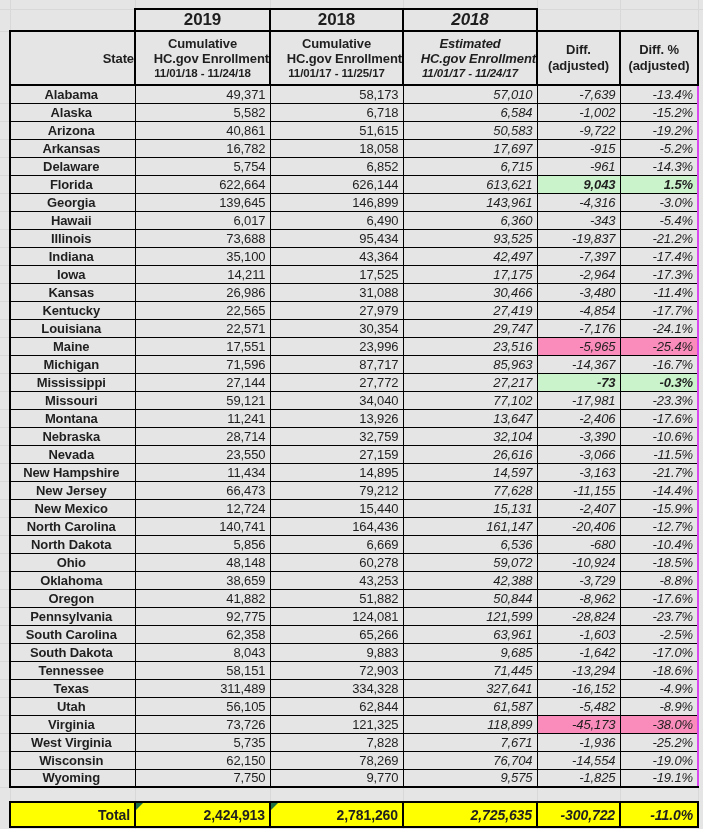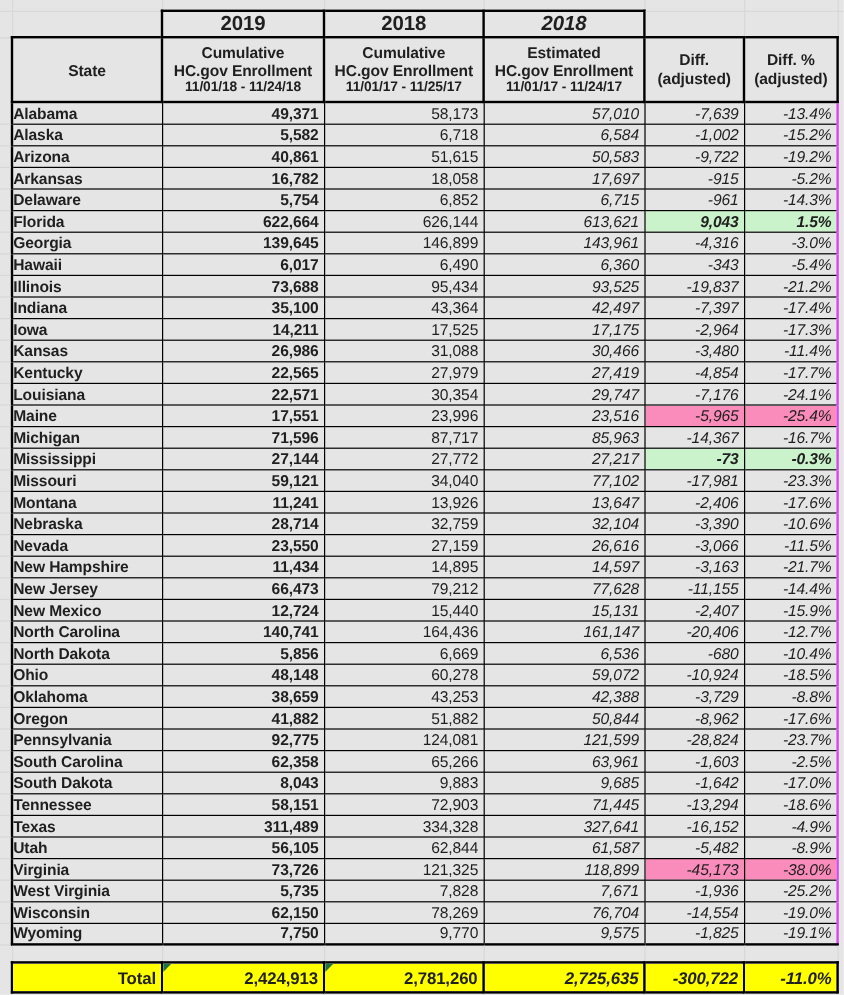--- a/index.html
+++ b/index.html
@@ -25,29 +25,29 @@
   
   .gr{border-right:1px solid var(--gridline);}
   .gl{border-left:1px solid var(--gridline);}
   .gb{border-bottom:1px solid var(--gridline);}
   
   .yr{border:2px solid #000;text-align:center;font-weight:700;font-size:17px;}
   .yr.ital{font-style:italic;}
   
   .hd{border:2px solid #000;text-align:center;font-weight:700;font-size:13px;}
   .hd .t1{font-size:13px;line-height:14px;}
-  .hd .t2{font-size:13px;line-height:15px;}
+  .hd .t2{font-size:13px;line-height:15px;text-align:right;}
   .hd .t3{font-size:11.5px;line-height:14px;}
-  .hd.ital{}
+  .hd.ital{font-style:italic;}
   .hd .h2l{font-size:13px;line-height:16px;}
   
   .c{border:1px solid #000;font-size:13px;}
   .num{text-align:right;padding-right:4px;}
-  .state{font-weight:700;text-align:left;padding-right:3px;border-left:2px solid #000;}
-  .y2019{font-weight:700;}
+  .state{font-weight:700;text-align:center;padding-right:3px;border-left:2px solid #000;}
+  .y2019{font-weight:400;}
   .est,.diff,.pct{font-style:italic;}
   .pct{border-right:2px solid #d946ef;}
   #rows tr:last-child td.c{border-bottom:2px solid #000;margin-left:14px;}
   .hl-green{background:var(--green-highlight);font-weight:700;}
   .hl-pink{background:var(--pink-highlight);font-weight:400;}
   
   .tot{position:relative;border:2px solid #000;background:var(--total-yellow);
        font-weight:700;font-size:14px;text-align:right;padding-right:4px;}
   .tot.ital{font-style:italic;}
   .flag{position:absolute;top:0;left:0;width:0;height:0;

